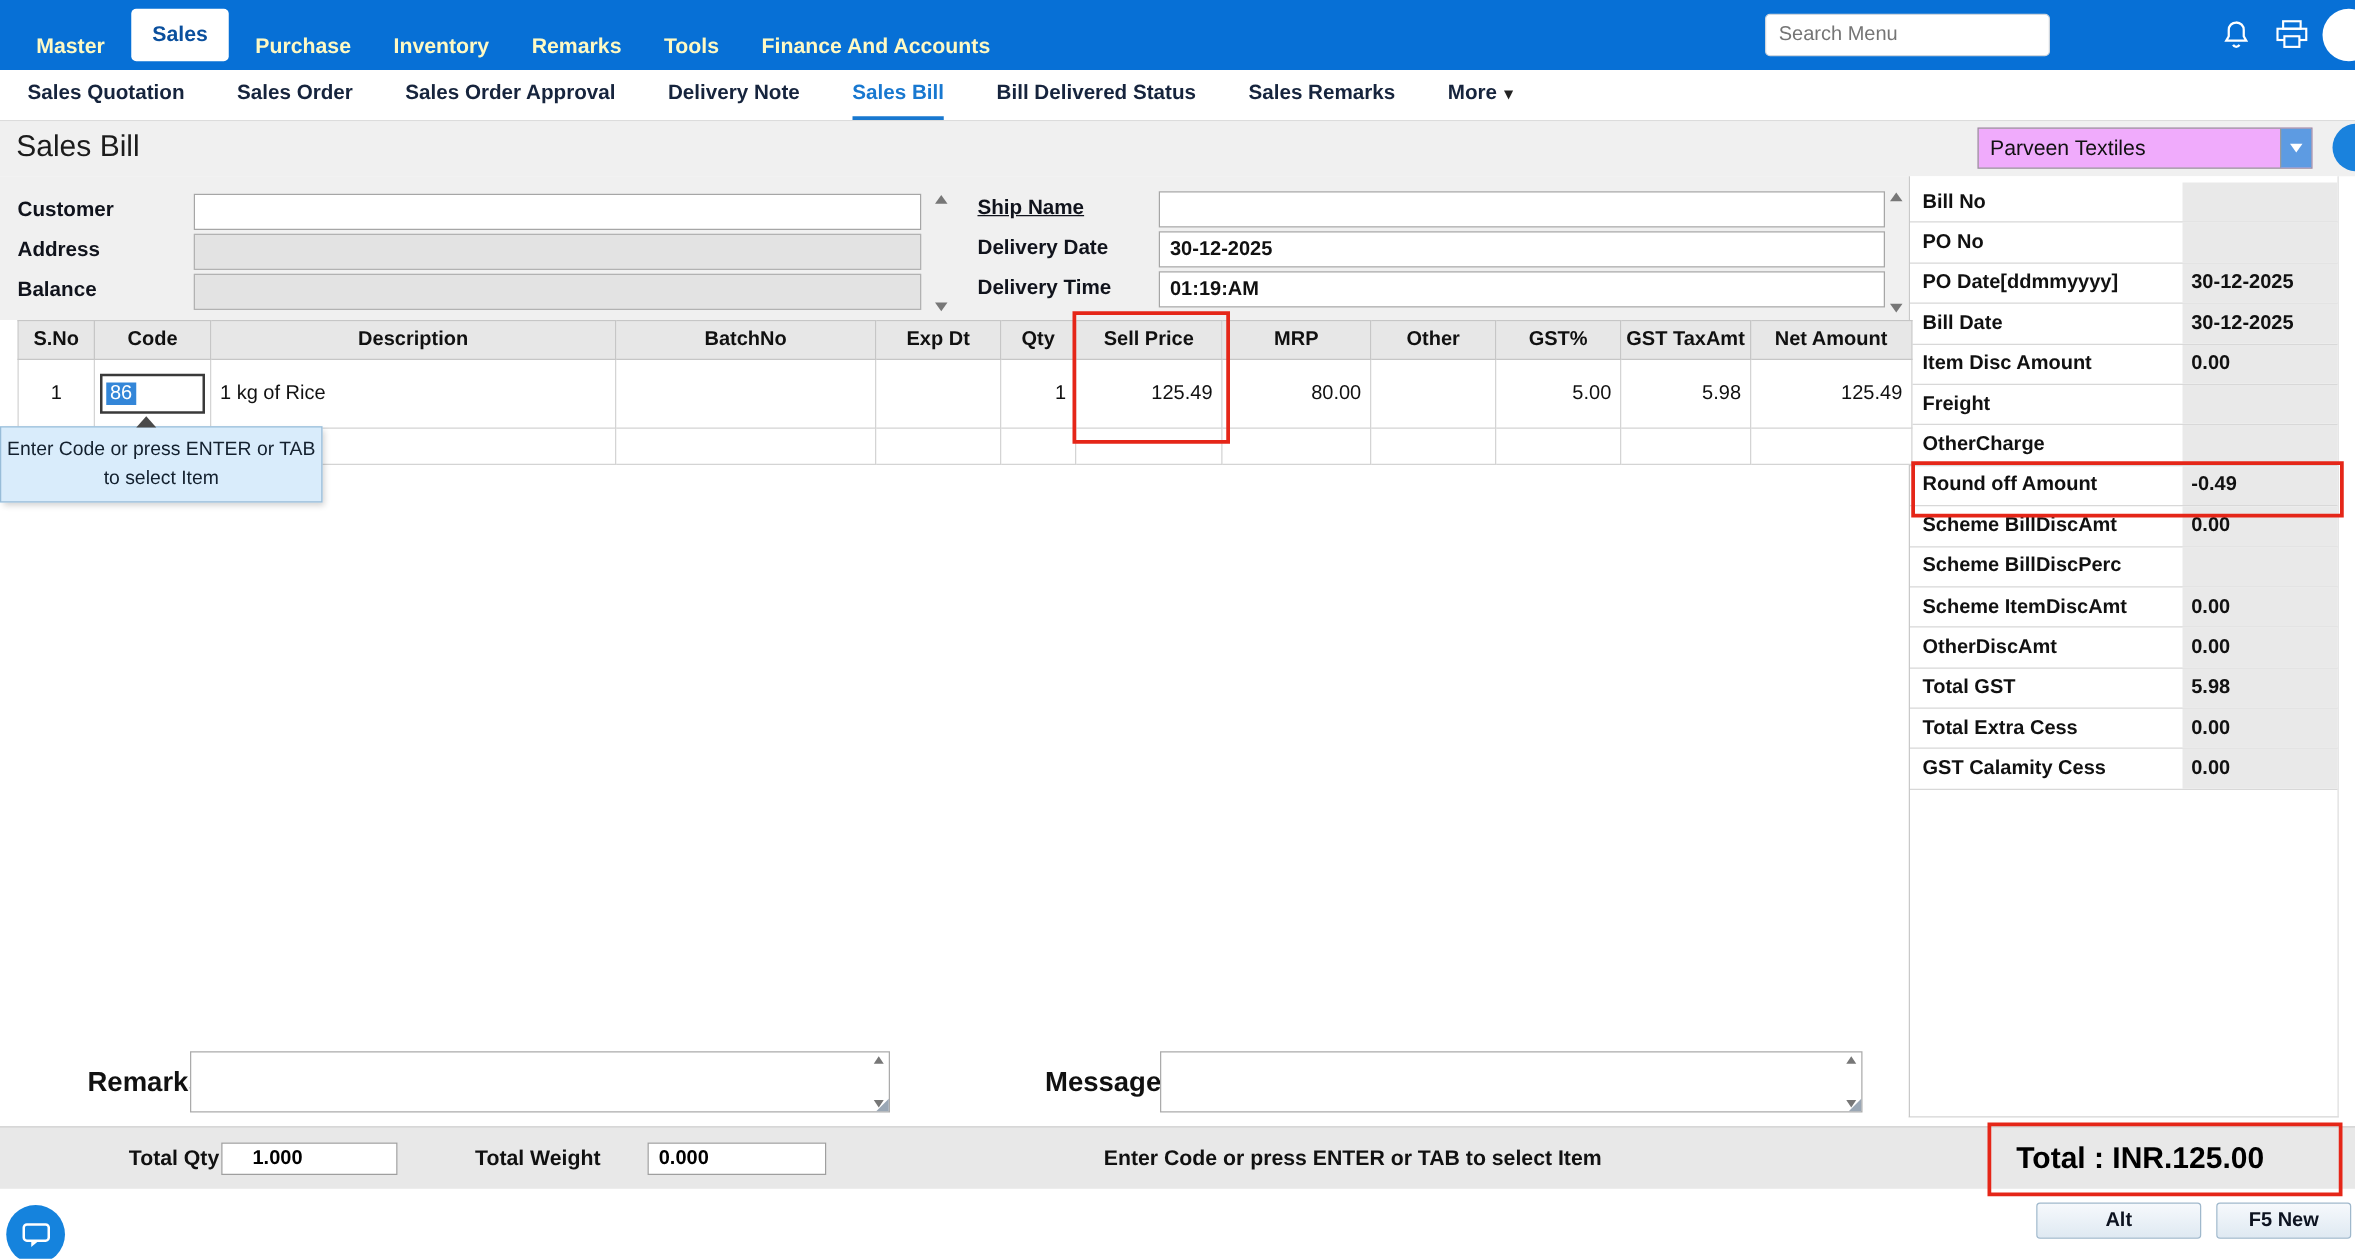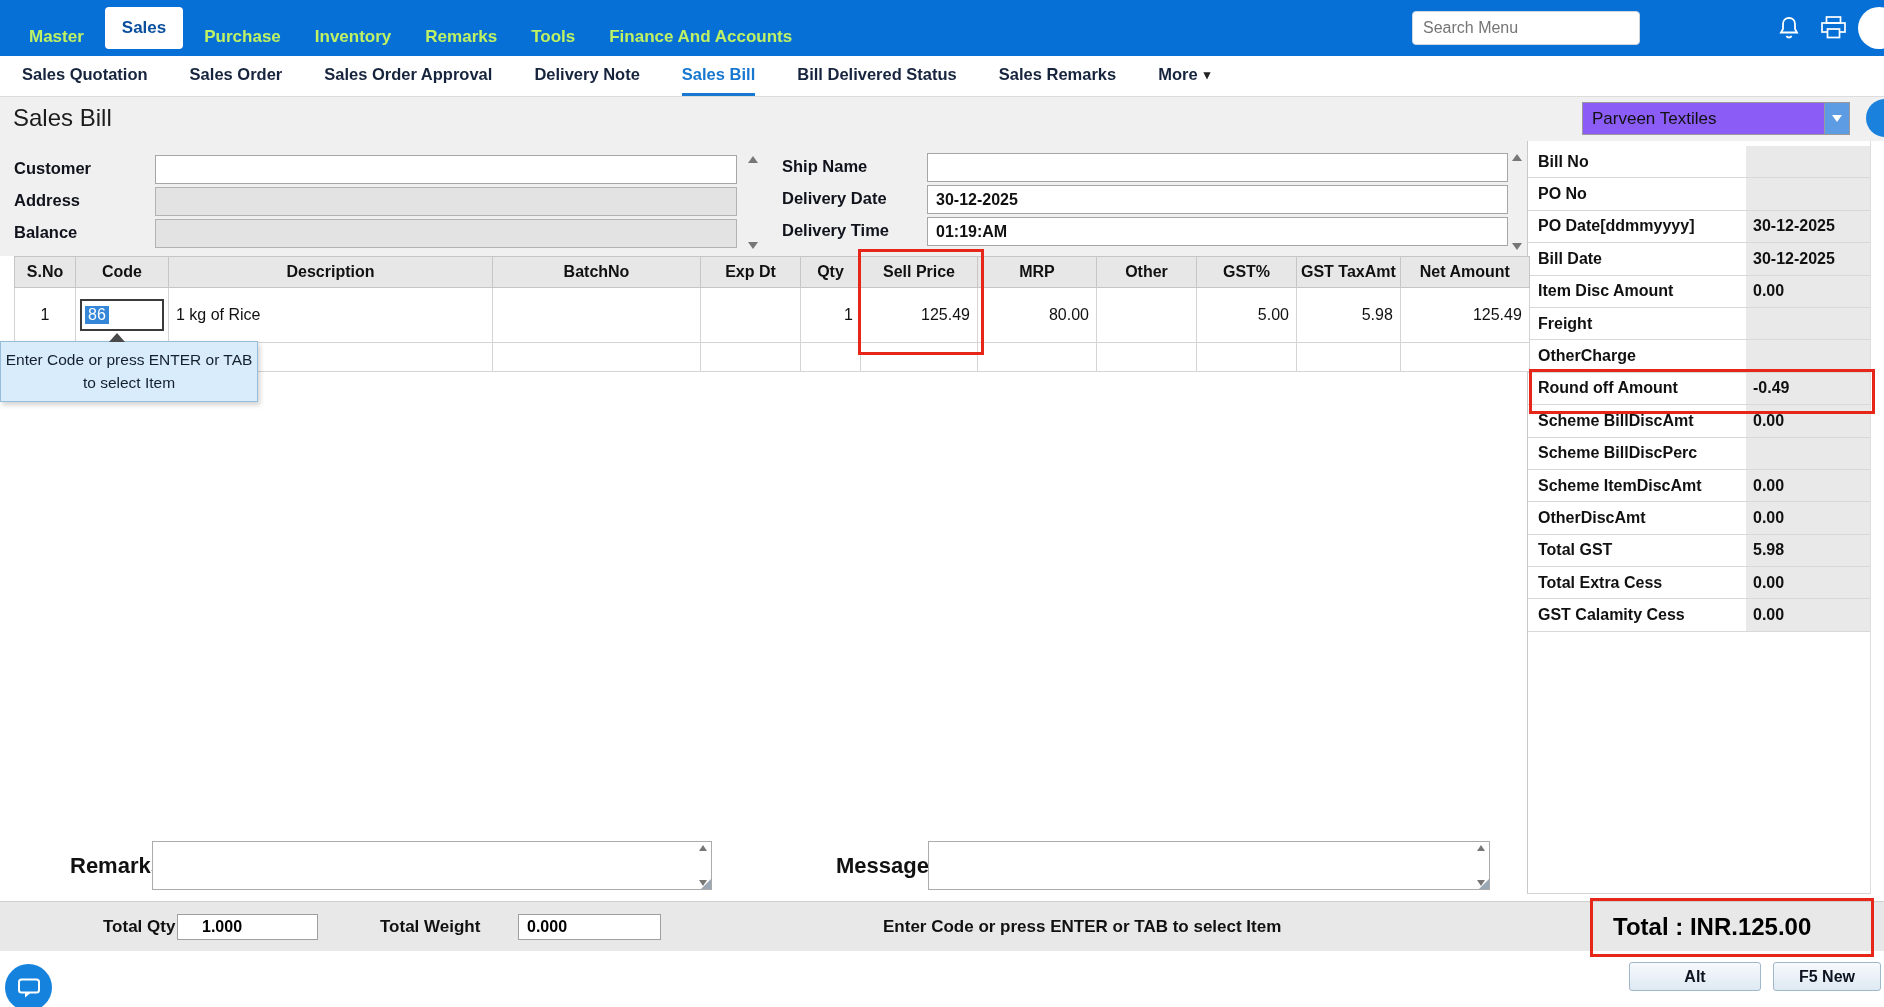--- a/index.html
+++ b/index.html
@@ -2,21 +2,21 @@
 <html><head>
 <meta charset="utf-8">
 <style>
   html,body{margin:0;padding:0;}
   body{width:1884px;height:1007px;position:relative;overflow:hidden;background:#ffffff;
        font-family:"Liberation Sans",sans-serif;color:#111;}
 
   
   .topnav{position:absolute;left:0;top:0;width:1884px;height:56px;background:#0770d6;
           display:flex;align-items:center;z-index:5;}
-  .topnav-item{color:#bef264;font-weight:700;font-size:17px;padding:0 17px;height:56px;
+  .topnav-item{color:#fef9c3;font-weight:700;font-size:17px;padding:0 17px;height:56px;
                display:flex;align-items:center;cursor:pointer;margin-top:18px;}
   .topnav-item:first-child{margin-left:12px;}
   .topnav-item.active{background:#fff;color:#0a4f9d;height:42px;border-radius:4px;margin:0 4px;}
   .search-input{position:absolute;left:1412px;top:11px;width:228px;height:34px;border:1px solid #cfd6de;
                 border-radius:4px;padding:0 10px;font-size:16px;font-family:inherit;box-sizing:border-box;}
   .nav-icon{position:absolute;top:16px;}
   .icon-bell{left:1778px;}
   .icon-print{left:1820px;top:15px;}
   .avatar{position:absolute;left:1858px;top:7px;width:42px;height:42px;border-radius:50%;background:#fff;}
 
@@ -25,21 +25,21 @@
           border-bottom:1px solid #dcdcdc;display:flex;align-items:stretch;gap:42px;
           padding-left:22px;box-sizing:border-box;z-index:4;}
   .subnav-item{display:flex;align-items:center;font-size:16.5px;font-weight:700;color:#16243d;
                cursor:pointer;border-bottom:3px solid transparent;box-sizing:border-box;}
   .subnav-item.active{color:#1878d0;border-bottom-color:#1878d0;}
   .has-caret::after{content:"▾";font-size:13px;margin-left:6px;color:#222;}
 
   
   .titlebar{position:absolute;left:0;top:97px;width:1884px;height:44px;background:#f0f0f0;}
   .page-title{position:absolute;left:13px;top:7px;font-size:24px;font-weight:400;color:#1c1c1c;}
-  .company-combo{position:absolute;left:1582px;top:5px;width:268px;height:33px;background:#8b5cf6;
+  .company-combo{position:absolute;left:1582px;top:5px;width:268px;height:33px;background:#f0abfc;
                  border:1px solid #9a9a9a;box-sizing:border-box;display:flex;align-items:stretch;cursor:pointer;}
   .company-combo .val{flex:1;display:flex;align-items:center;padding-left:9px;font-size:17px;}
   .combo-btn{width:24px;background:#5d9be2;display:flex;align-items:center;justify-content:center;
              border-left:1px solid #9a9a9a;}
   .combo-btn::after{content:"";border-left:5px solid transparent;border-right:5px solid transparent;
                     border-top:7px solid #fff;}
   .help-circle{position:absolute;left:1866px;top:2px;width:38px;height:38px;border-radius:50%;background:#1a82dd;}
 
   
   .form-area{position:absolute;left:0;top:141px;width:1527px;height:115px;background:#f0f0f0;}
@@ -177,21 +177,21 @@
 
   <input class="finput" style="left: 155px; top: 14px; width: 582px;">
   <input class="finput ro" style="left: 155px; top: 46px; width: 582px;">
   <input class="finput ro" style="left: 155px; top: 78px; width: 582px;">
 
   <div class="vstrip" style="left:746px;top:15px;height:93px;">
     <div class="arr-up"></div>
     <div class="arr-down"></div>
   </div>
 
-  <div class="flabel" style="left:782px;top:16px;">Ship Name</div>
+  <div class="flabel" style="left:782px;top:16px;text-decoration:underline;">Ship Name</div>
   <div class="flabel" style="left:782px;top:48px;">Delivery Date</div>
   <div class="flabel" style="left:782px;top:80px;">Delivery Time</div>
 
   <input class="finput" style="left: 927px; top: 12px; width: 581px;">
   <input class="finput" style="left: 927px; top: 44px; width: 581px;" value="30-12-2025">
   <input class="finput" style="left: 927px; top: 76px; width: 581px;" value="01:19:AM">
 
   <div class="vstrip" style="left:1510px;top:13px;height:96px;">
     <div class="arr-up"></div>
     <div class="arr-down"></div>

